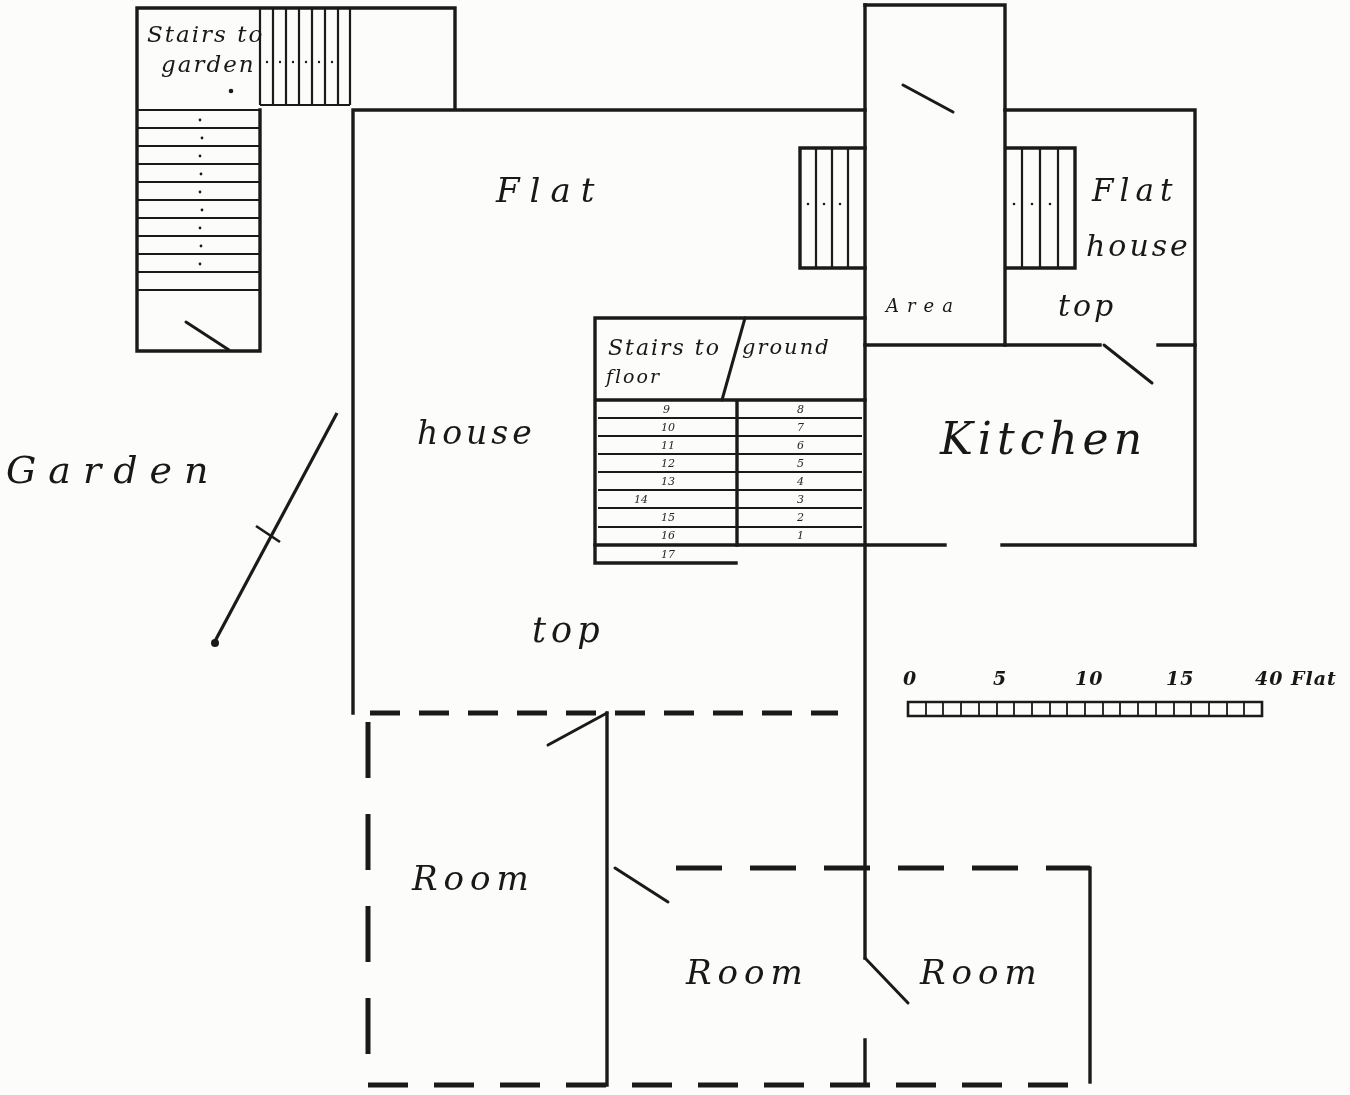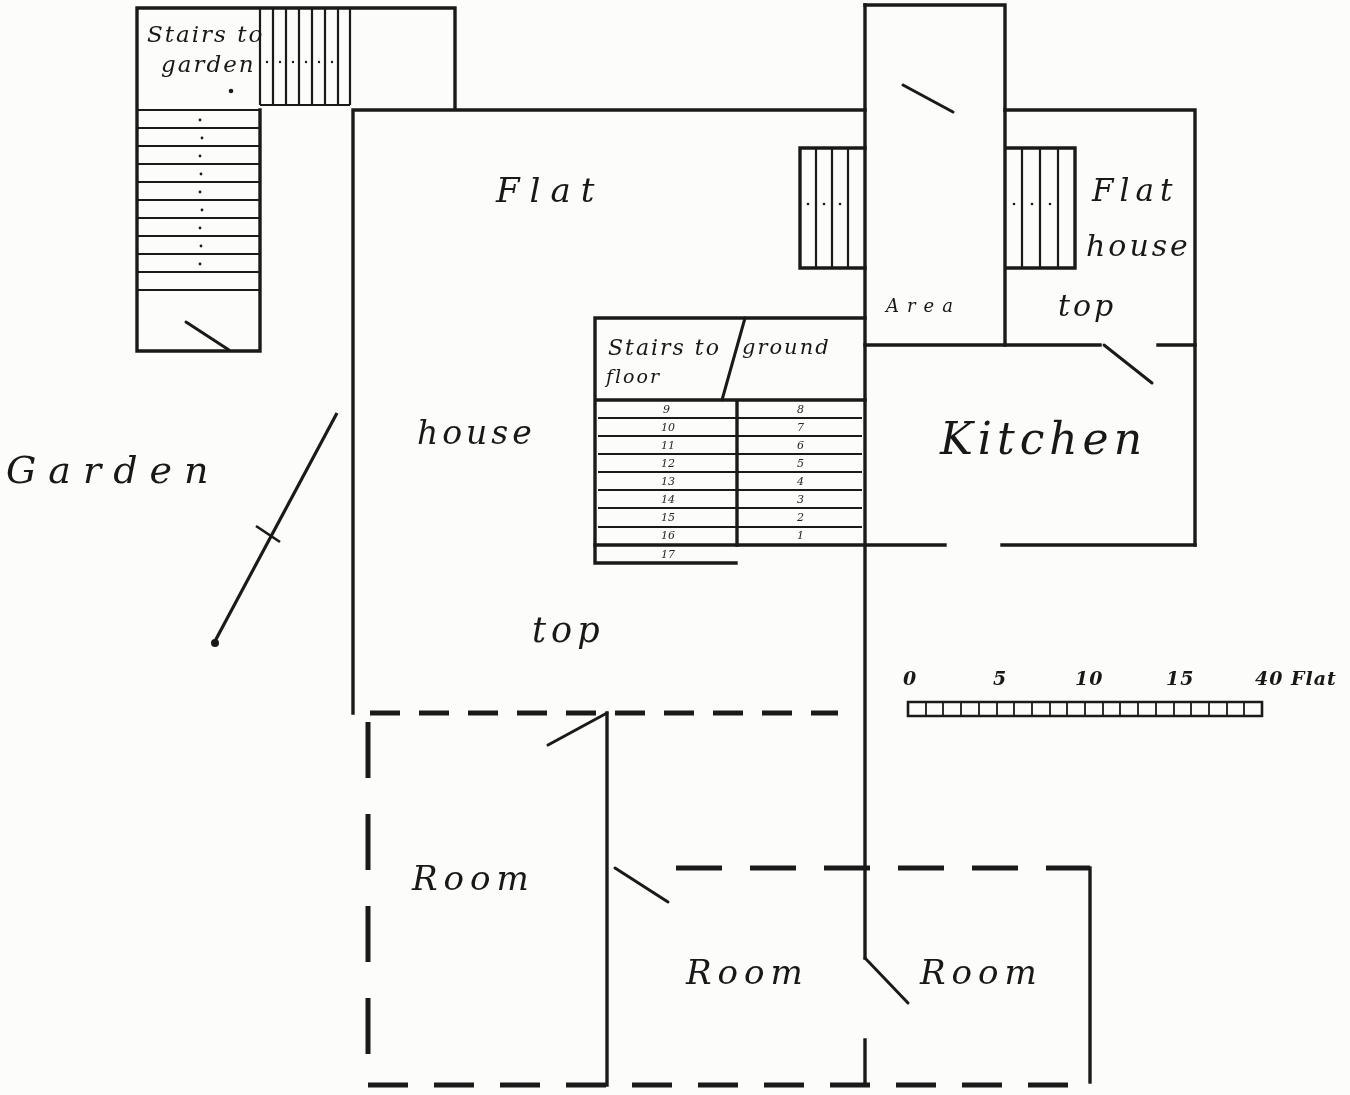--- a/index.html
+++ b/index.html
@@ -144,21 +144,21 @@
   <span class="lbl scale-num" style="left:1075px;top:666px;">10</span>
   <span class="lbl scale-num" style="left:1166px;top:666px;">15</span>
   <span class="lbl scale-num" style="left:1255px;top:666px;">40</span>
   <span class="lbl scale-num" style="left:1291px;top:666px;">Flat</span>
 
   <span class="digit" style="left:663px;top:403px;">9</span>
   <span class="digit" style="left:661px;top:421px;">10</span>
   <span class="digit" style="left:661px;top:439px;">11</span>
   <span class="digit" style="left:661px;top:457px;">12</span>
   <span class="digit" style="left:661px;top:475px;">13</span>
-  <span class="digit" style="left:661px;top:493px;font-style:italic;">14</span>
+  <span class="digit" style="left:634px;top:493px;font-style:italic;">14</span>
   <span class="digit" style="left:661px;top:511px;">15</span>
   <span class="digit" style="left:661px;top:529px;">16</span>
   <span class="digit" style="left:661px;top:548px;">17</span>
 
   <span class="digit" style="left:797px;top:403px;">8</span>
   <span class="digit" style="left:797px;top:421px;">7</span>
   <span class="digit" style="left:797px;top:439px;">6</span>
   <span class="digit" style="left:797px;top:457px;">5</span>
   <span class="digit" style="left:797px;top:475px;">4</span>
   <span class="digit" style="left:797px;top:493px;">3</span>

